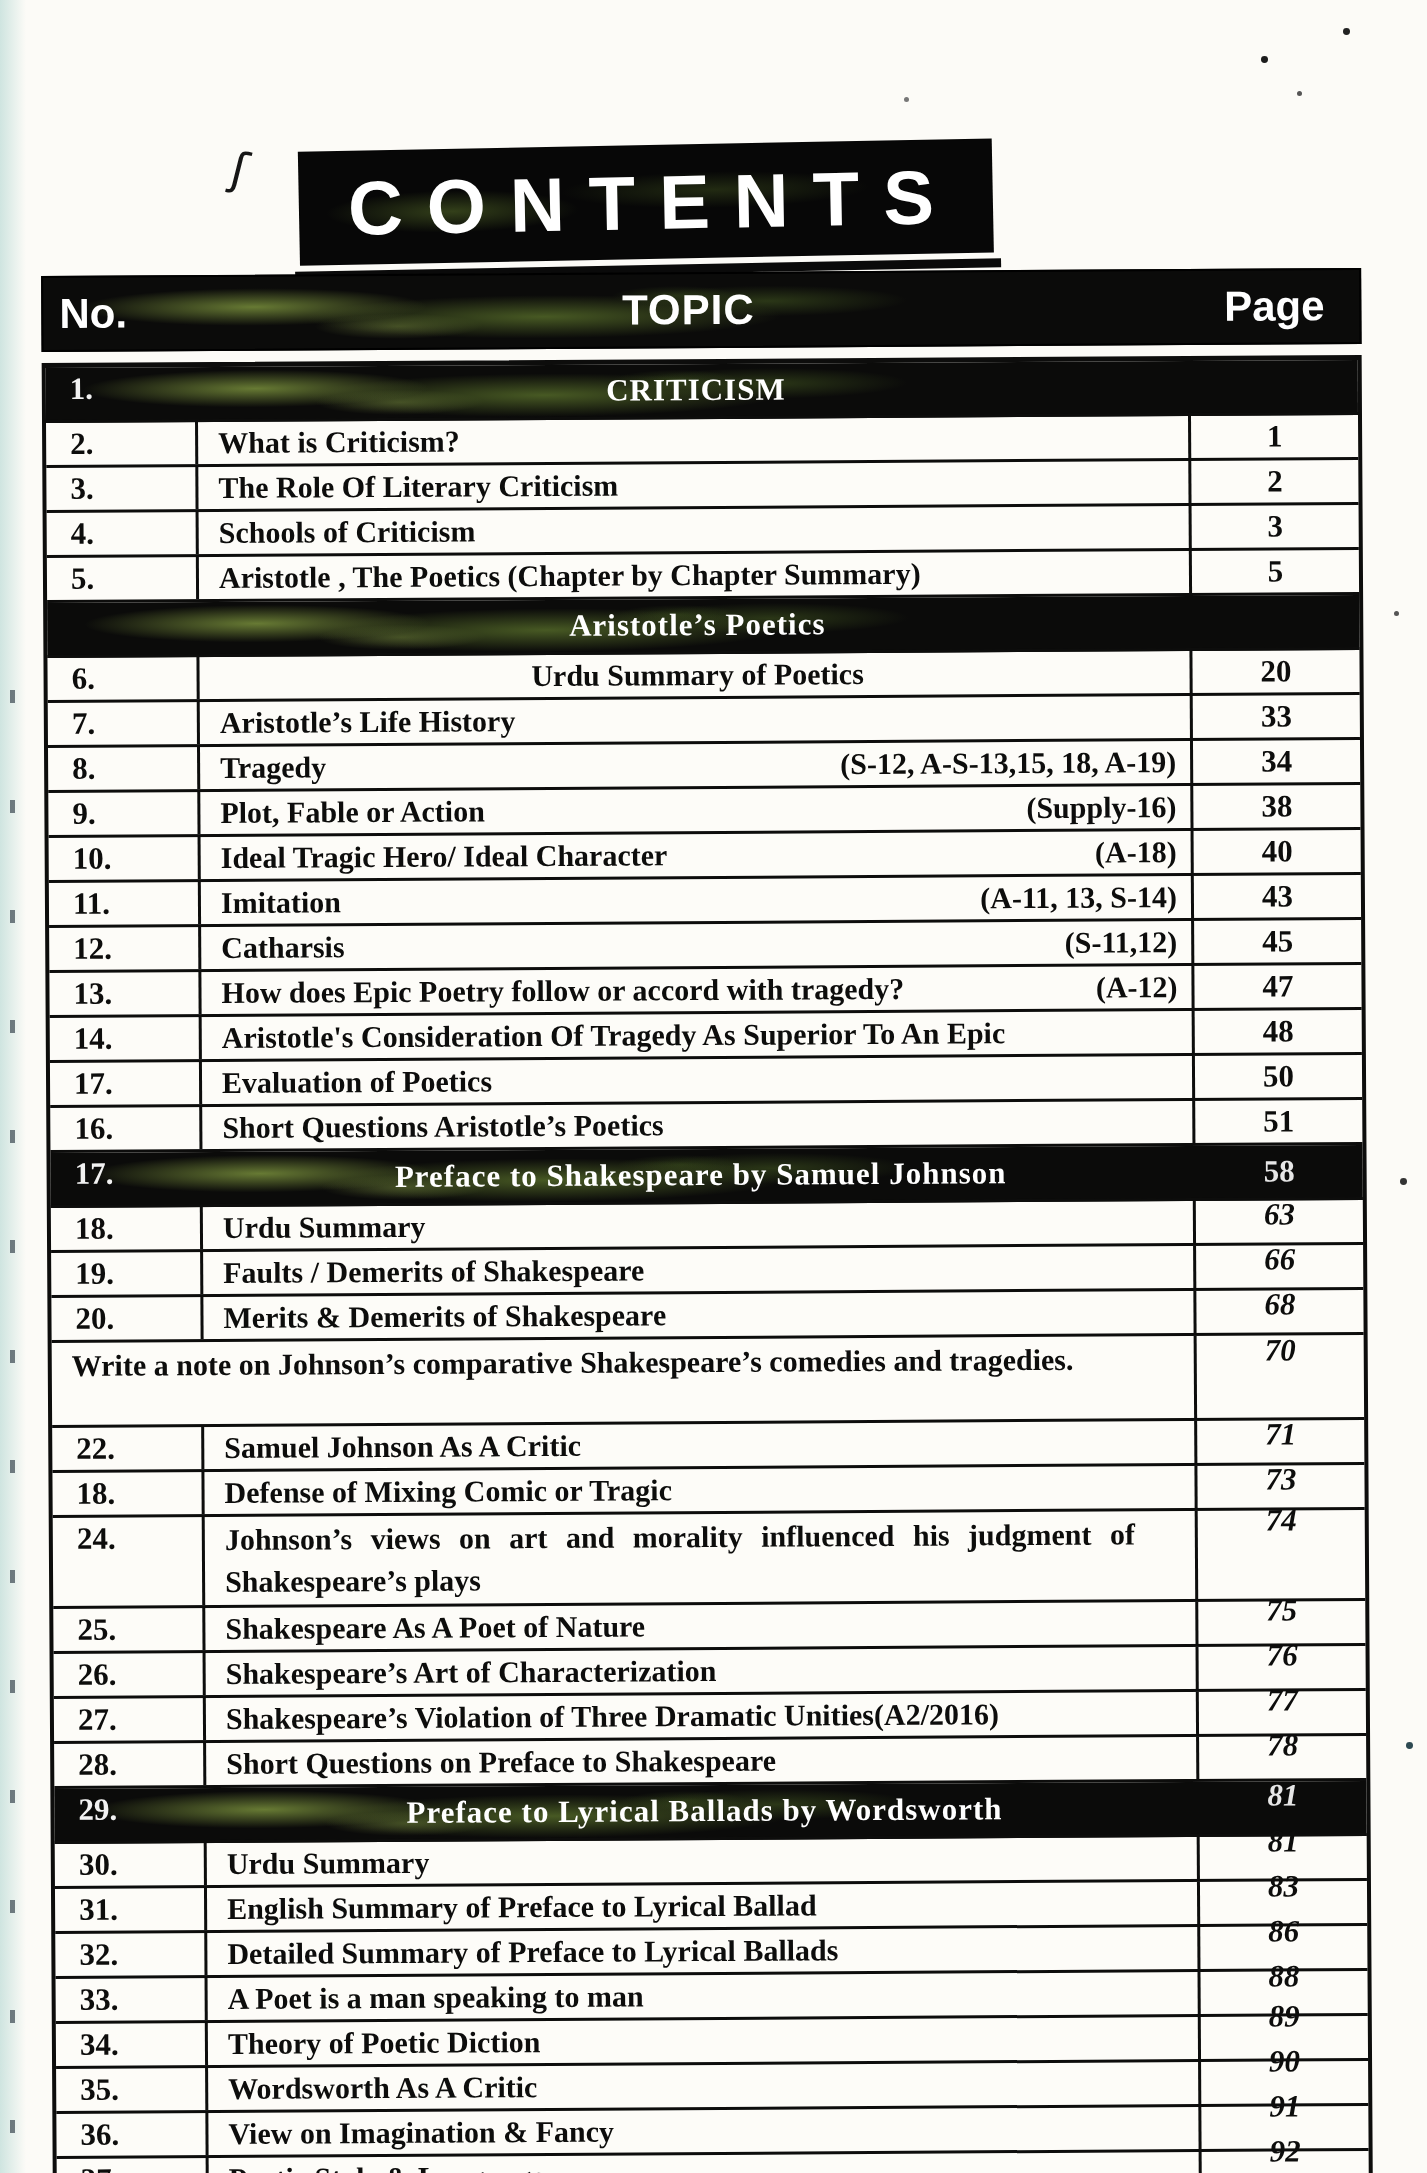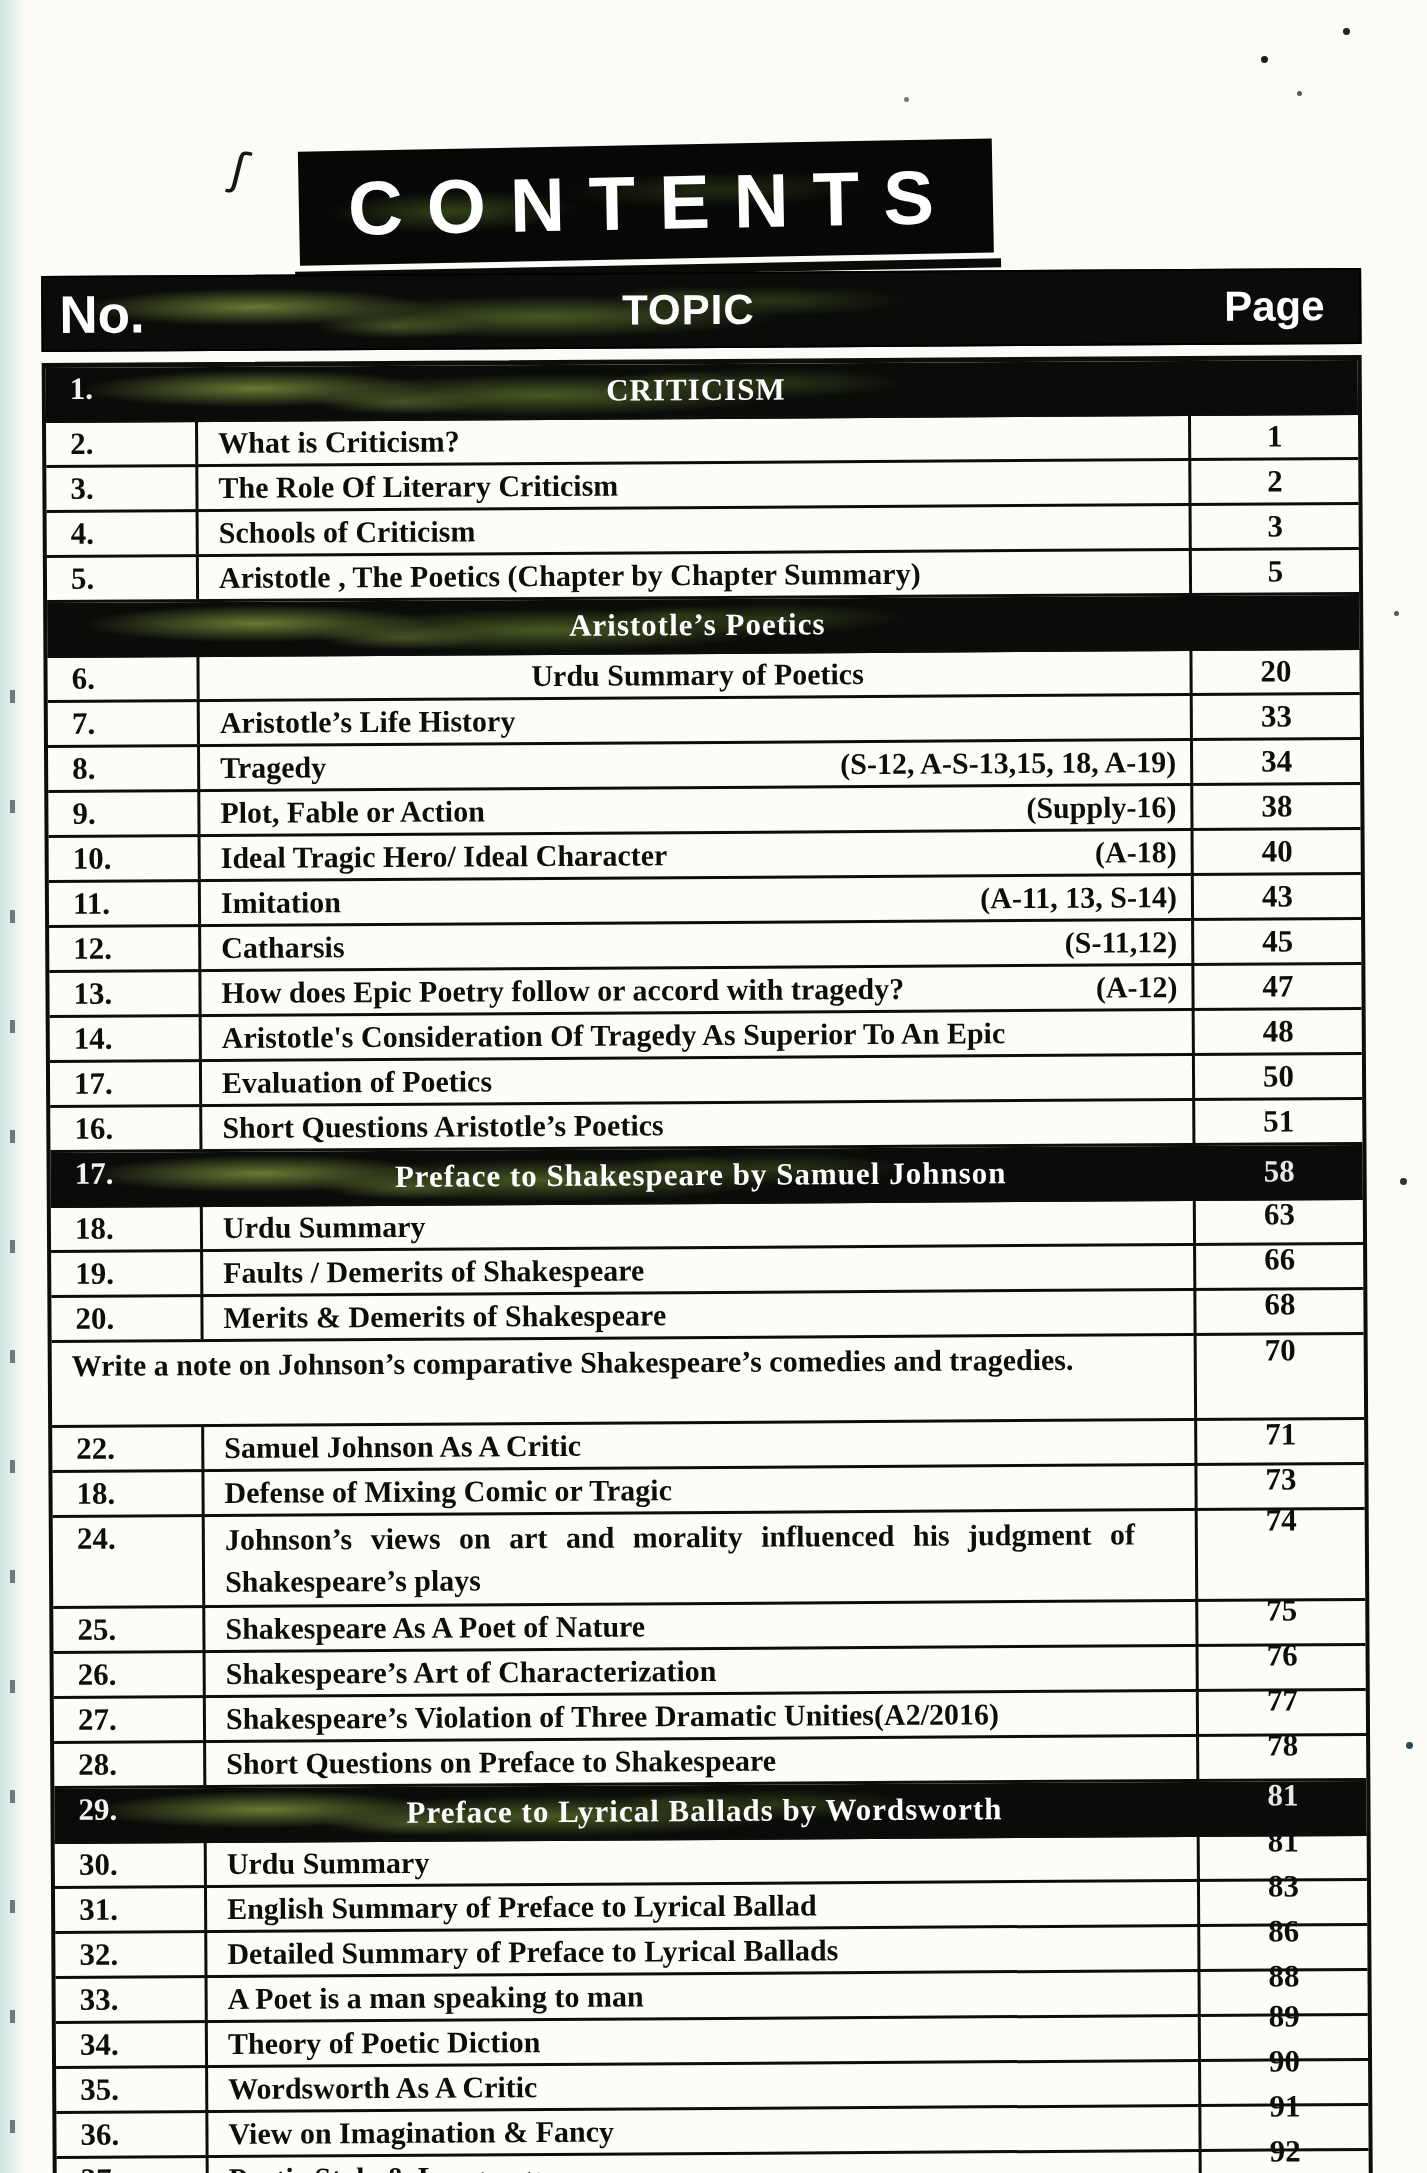--- a/index.html
+++ b/index.html
@@ -41,21 +41,21 @@
   .contents-box{width:692px;height:112px;background:#070707;display:flex;align-items:center;justify-content:center;
     box-shadow:0 0 0 1px #070707;}
   .contents-text{color:#ffffff;font-family:"Liberation Sans",sans-serif;font-weight:bold;
     font-size:76px;letter-spacing:24px;padding-left:14px;white-space:nowrap;}
   .contents-underline{margin-top:7px;margin-left:-6px;width:706px;height:9px;background:#0a0a0a;}
 
   
   .toc-table{position:absolute;left:47px;top:272px;width:1320px;transform:rotate(-0.35deg);}
   .toc-header{display:flex;align-items:center;height:72px;color:#fff;
     font-family:"Liberation Sans",sans-serif;font-weight:bold;border:2px solid #000;}
-  .h-no{width:128px;padding-left:16px;font-size:53px;}
+  .h-no{width:128px;padding-left:16px;font-size:42px;}
   .h-topic{flex:1;text-align:center;font-size:42px;letter-spacing:1px;}
   .h-page{width:170px;text-align:center;font-size:42px;}
 
   .toc-body{margin-top:11px;border:4px solid #0d0d0c;border-top-width:5px;background:#fdfcf8;}
   .row{display:flex;border-bottom:3px solid #0d0d0c;min-height:40px;align-items:stretch;}
   .row:last-child{border-bottom:none;}
   .c-no{width:125px;border-right:3px solid #0d0d0c;font-weight:bold;font-size:31px;
     padding:2px 0 0 24px;line-height:38px;}
   .c-topic{flex:1;font-weight:bold;font-size:30px;line-height:38px;padding:2px 14px 2px 20px;
     display:flex;justify-content:space-between;align-items:center;gap:10px;}
@@ -74,21 +74,21 @@
   
   .row.center .c-topic{justify-content:center;}
 
   
   .row.tall{min-height:82px;}
   .row.tall .c-topic{display:block;text-align:justify;padding-right:60px;line-height:42px;}
   .row.tall .c-topic .main{white-space:normal;}
   .row.tall .c-page{align-items:flex-start;padding-top:4px;}
 
   
-  .toc-body .row:nth-child(n+19) .pg{transform:translateY(-7px);}
+  .toc-body .row:nth-child(n+19) .pg{transform:translateY(-7px);font-style:italic;}
   .toc-body .row:nth-child(n+25) .pg{transform:translateY(-12px);}
   .toc-body .row:nth-child(n+31) .pg{transform:translateY(-16px);}
   .toc-body .row:nth-child(n+35) .pg{transform:translateY(-21px);text-align:right;}
 </style>
 </head>
 <body>
 
 <div class="sheet">
 
   <div class="edge-tint"></div>

